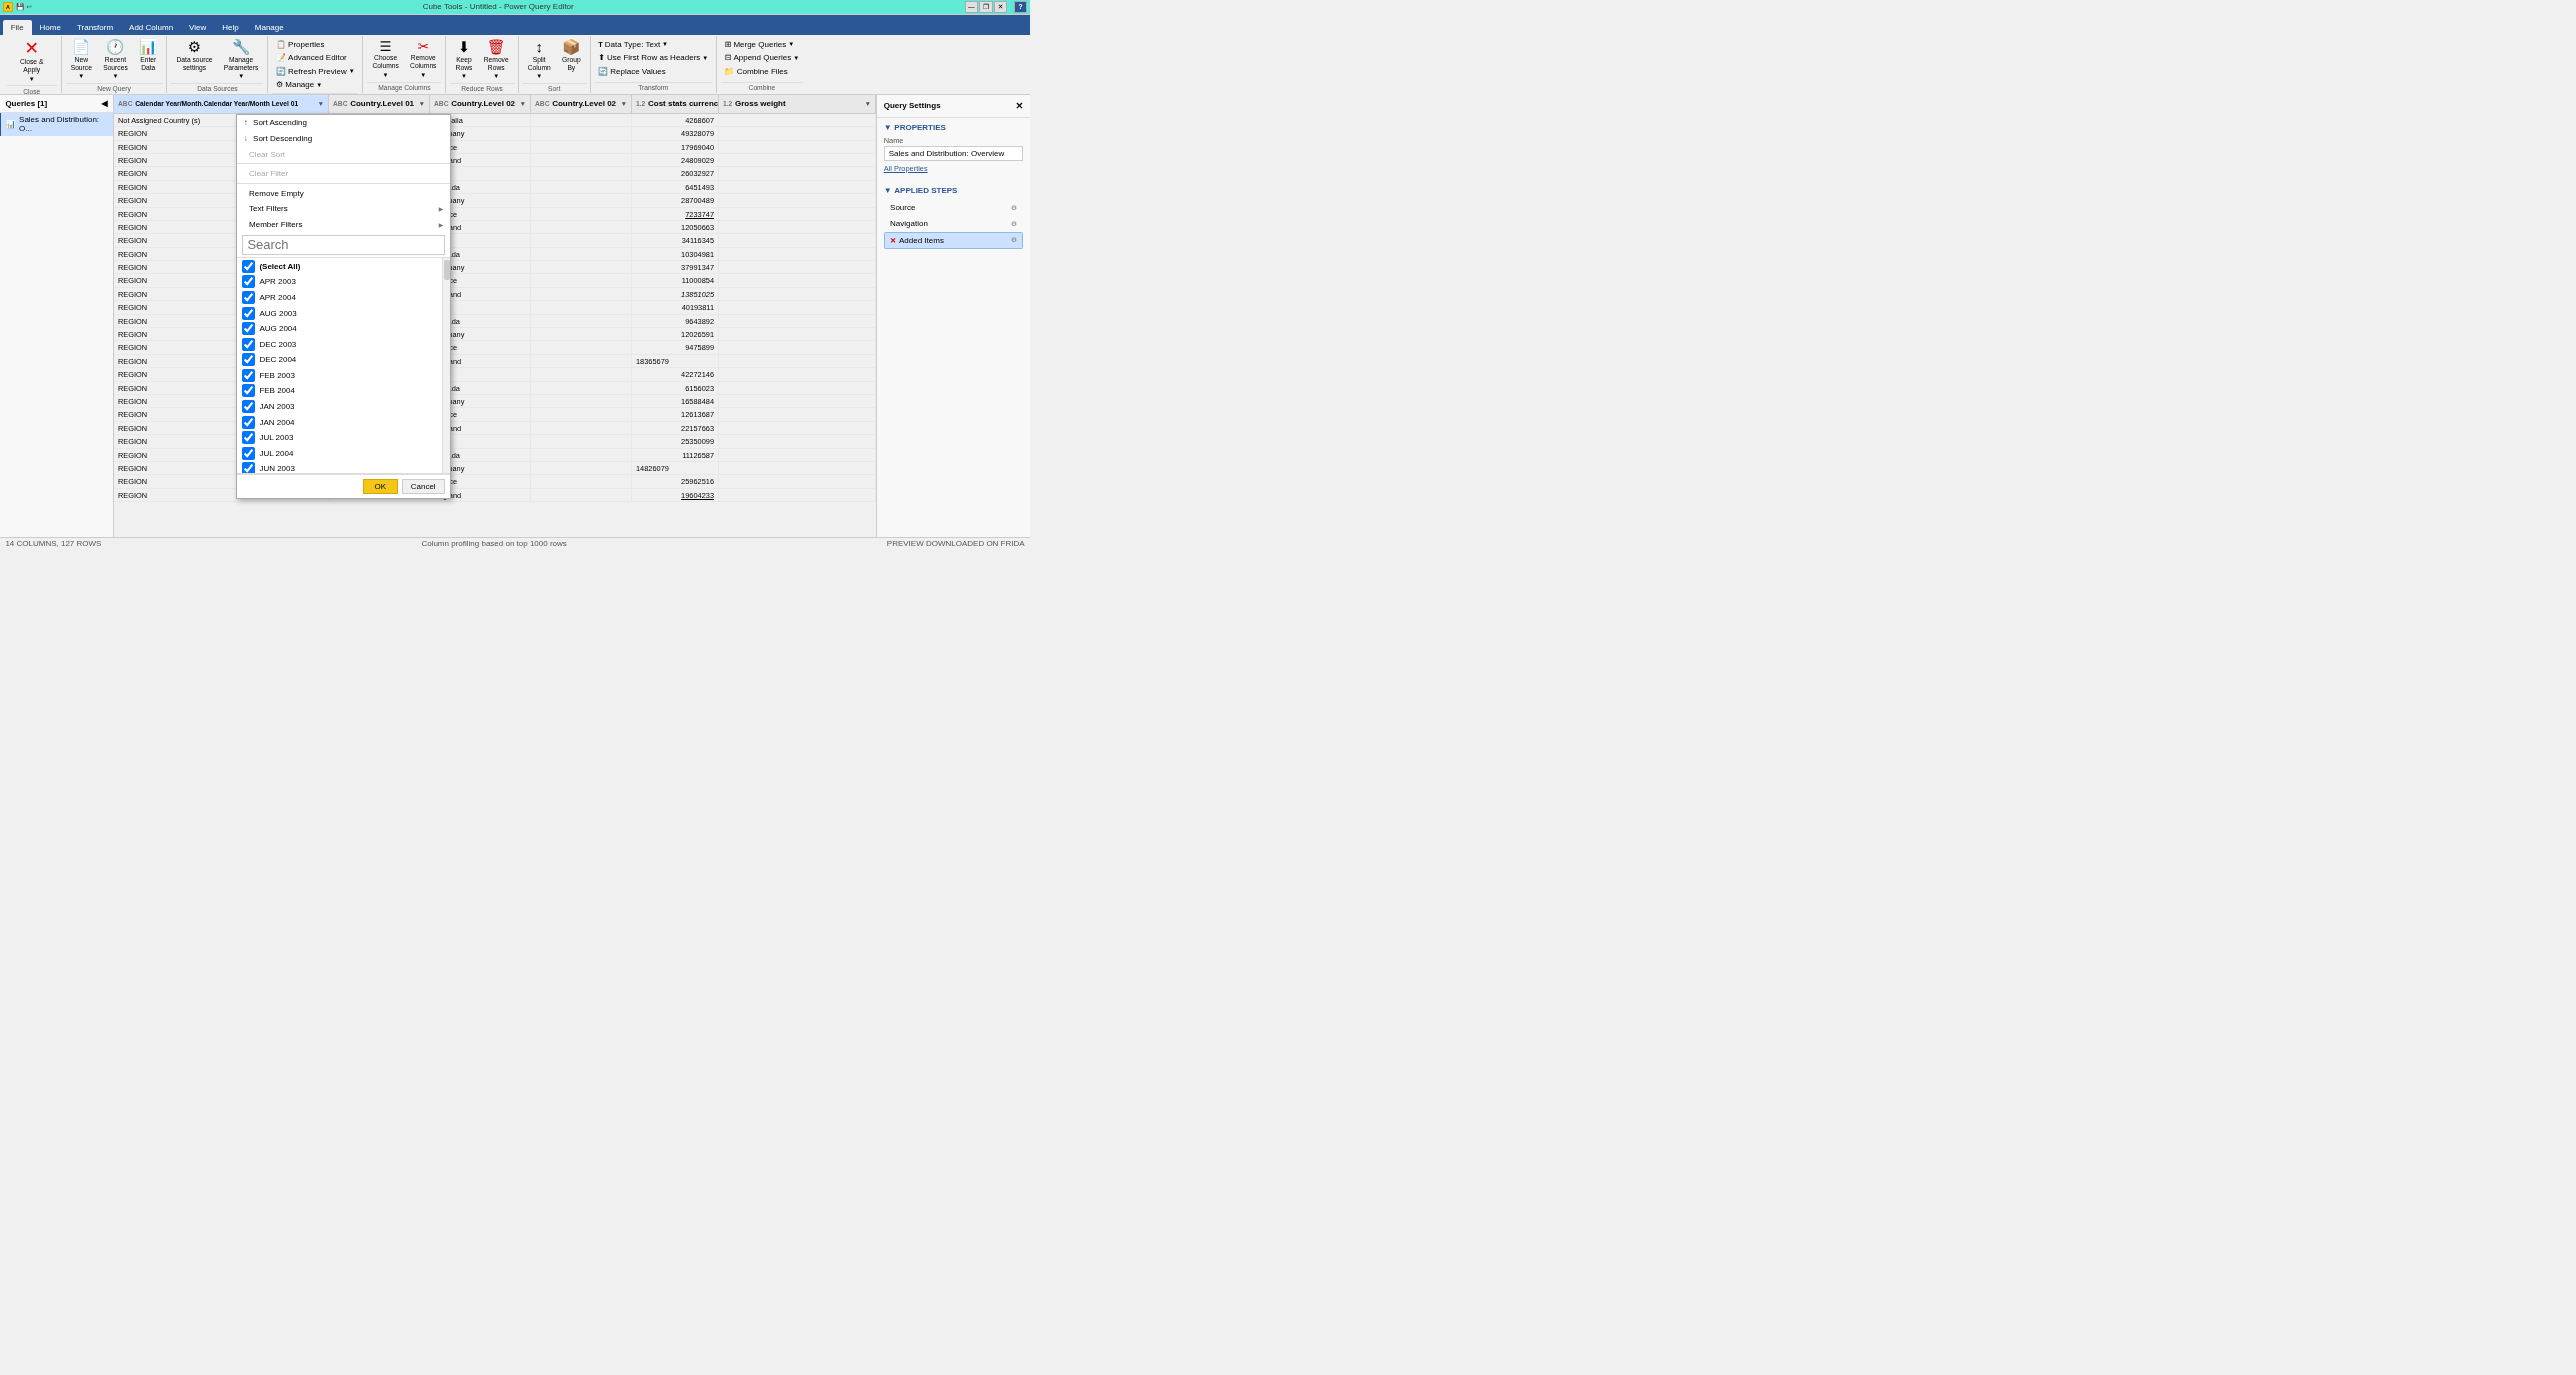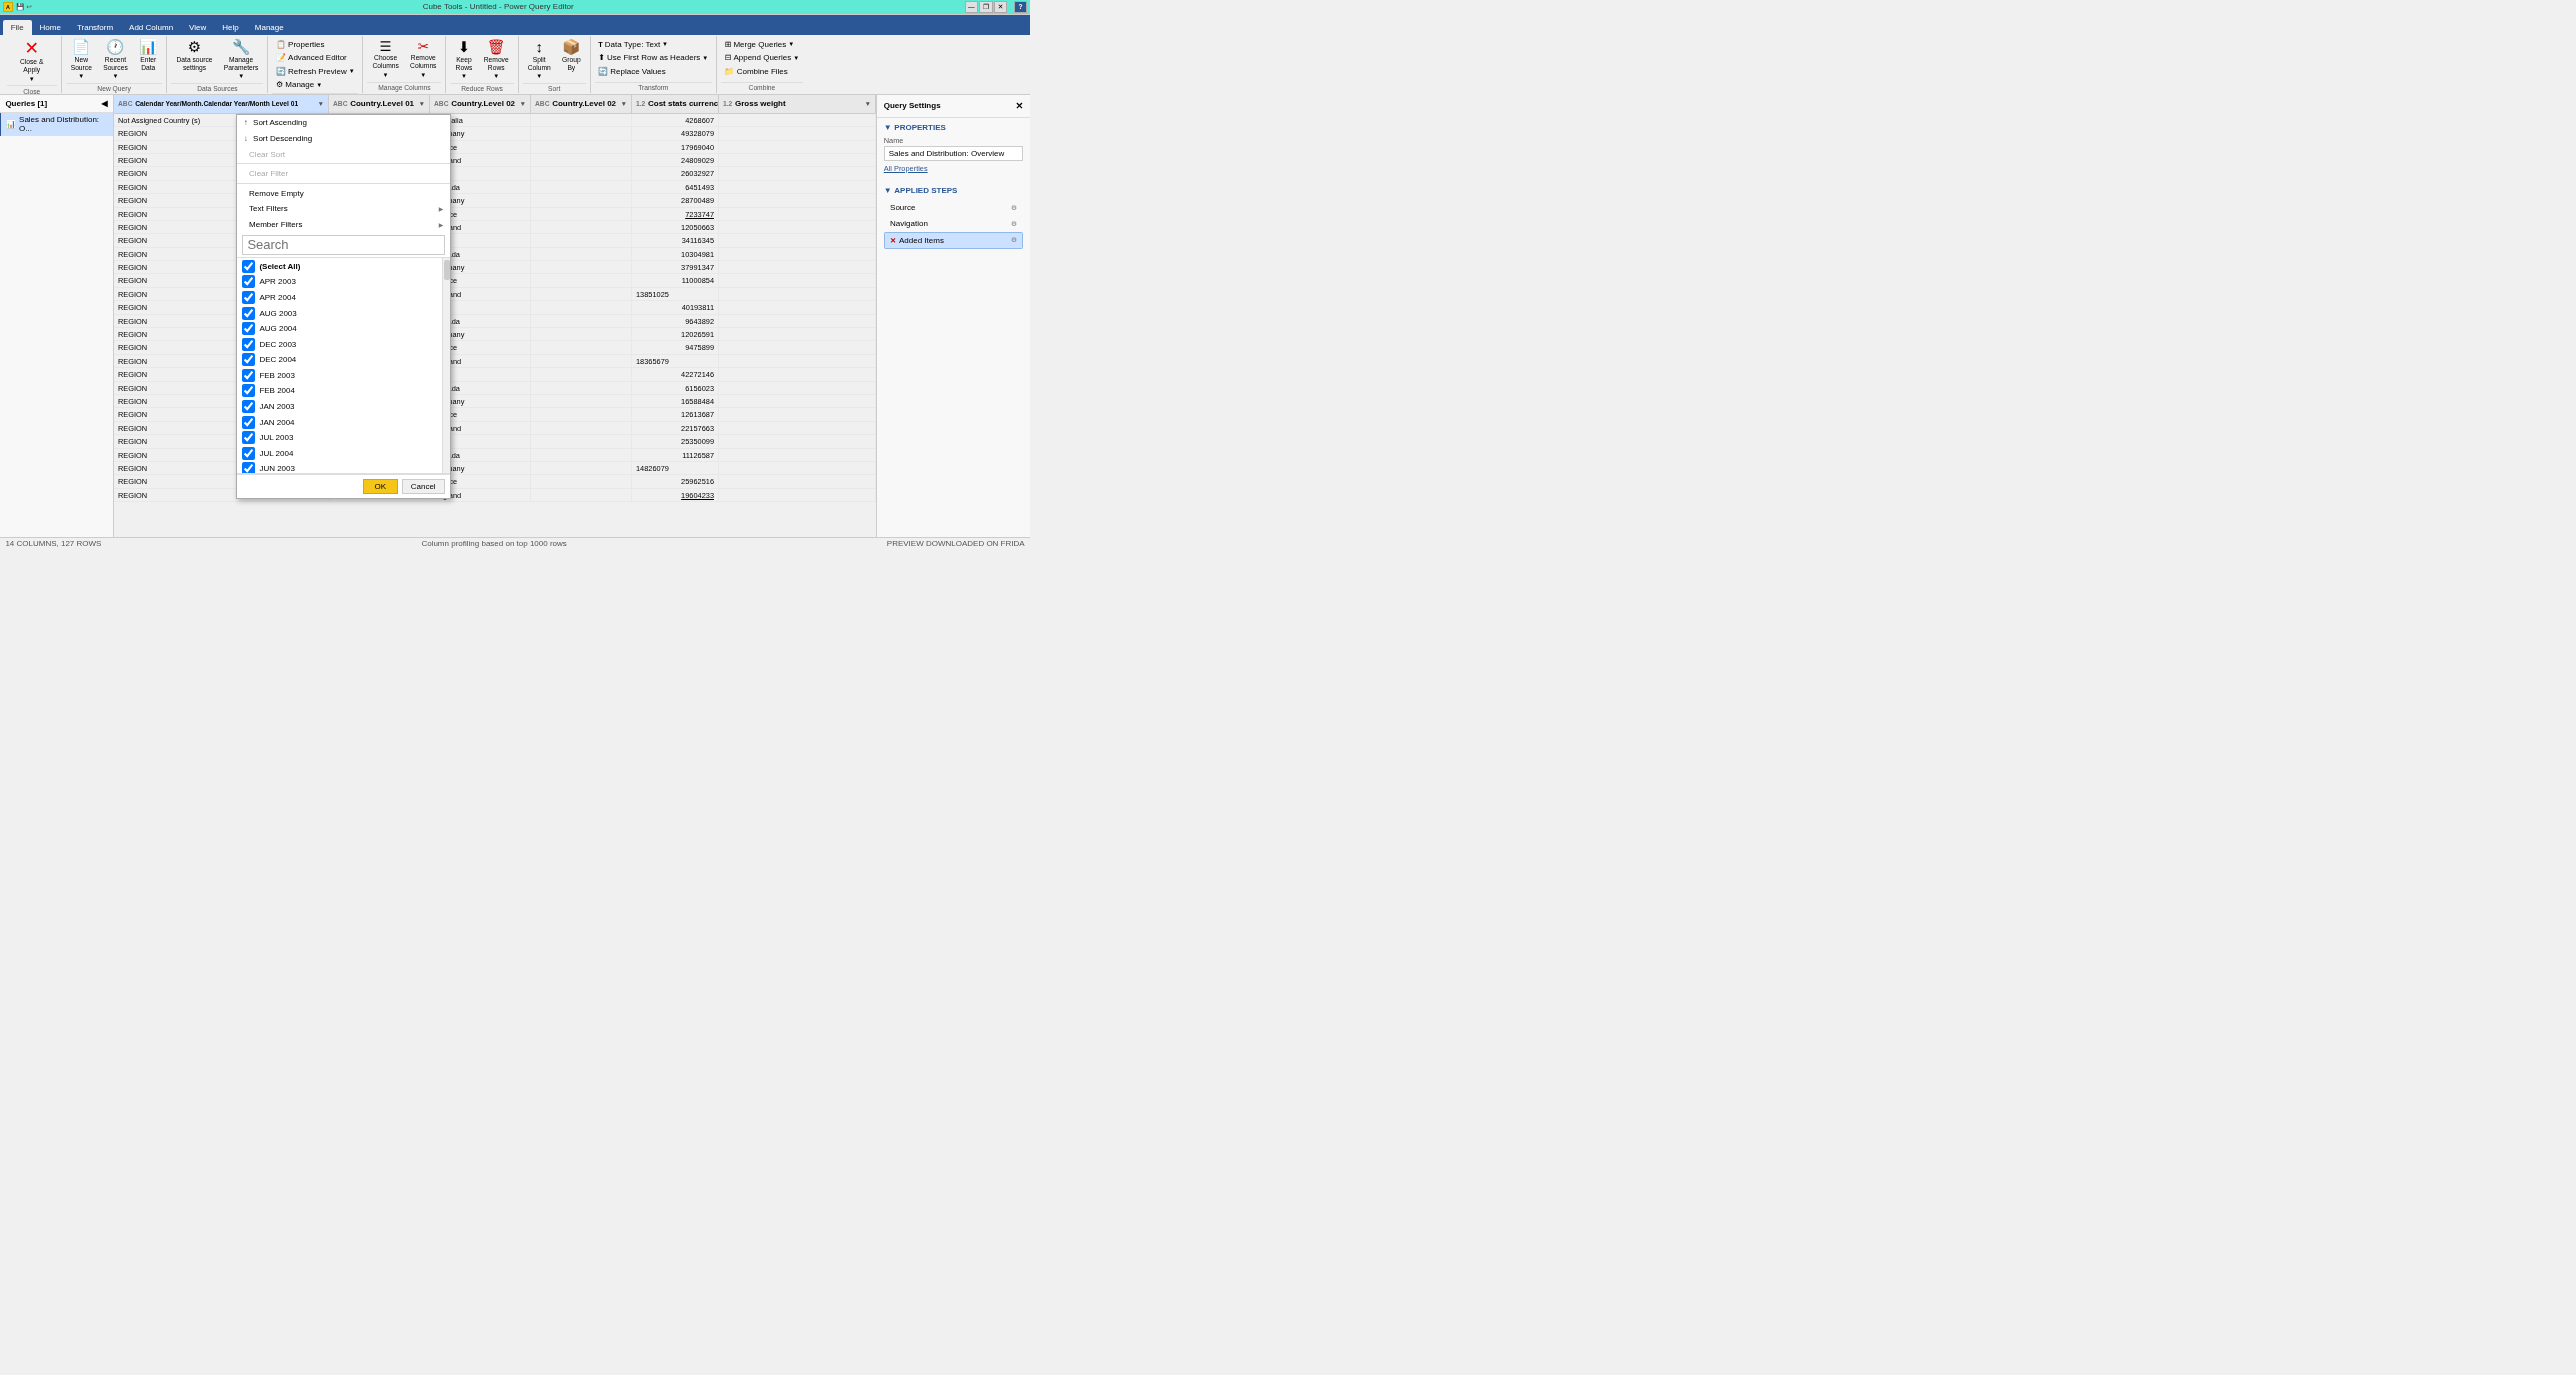--- a/index.html
+++ b/index.html
@@ -698,21 +698,21 @@
           <div class="table-cell" style="width: 101px; min-width: 101px;">France</div>
           <div class="table-cell" style="width: 101px; min-width: 101px;"></div>
           <div class="table-cell" style="width: 87px; min-width: 87px; text-align: right;">11000854</div>
           <div class="table-cell" style="flex: 1 1 0%; text-align: right;"></div>
         </div>
         <div class="table-row">
           <div class="table-cell" style="width: 215px; min-width: 215px;">REGION</div>
           <div class="table-cell" style="width: 101px; min-width: 101px;">EUROPE</div>
           <div class="table-cell" style="width: 101px; min-width: 101px;">England</div>
           <div class="table-cell" style="width: 101px; min-width: 101px;"></div>
-          <div class="table-cell" style="width: 87px; min-width: 87px; text-align: left;">13851025</div>
+          <div class="table-cell" style="width: 87px; min-width: 87px; text-align: right; font-style: italic;">13851025</div>
           <div class="table-cell" style="flex: 1 1 0%; text-align: right;"></div>
         </div>
         <div class="table-row">
           <div class="table-cell" style="width: 215px; min-width: 215px;">REGION</div>
           <div class="table-cell" style="width: 101px; min-width: 101px;">AMERICA</div>
           <div class="table-cell" style="width: 101px; min-width: 101px;">USA</div>
           <div class="table-cell" style="width: 101px; min-width: 101px;"></div>
           <div class="table-cell" style="width: 87px; min-width: 87px; text-align: right;">40193811</div>
           <div class="table-cell" style="flex: 1 1 0%; text-align: right;"></div>
         </div>

